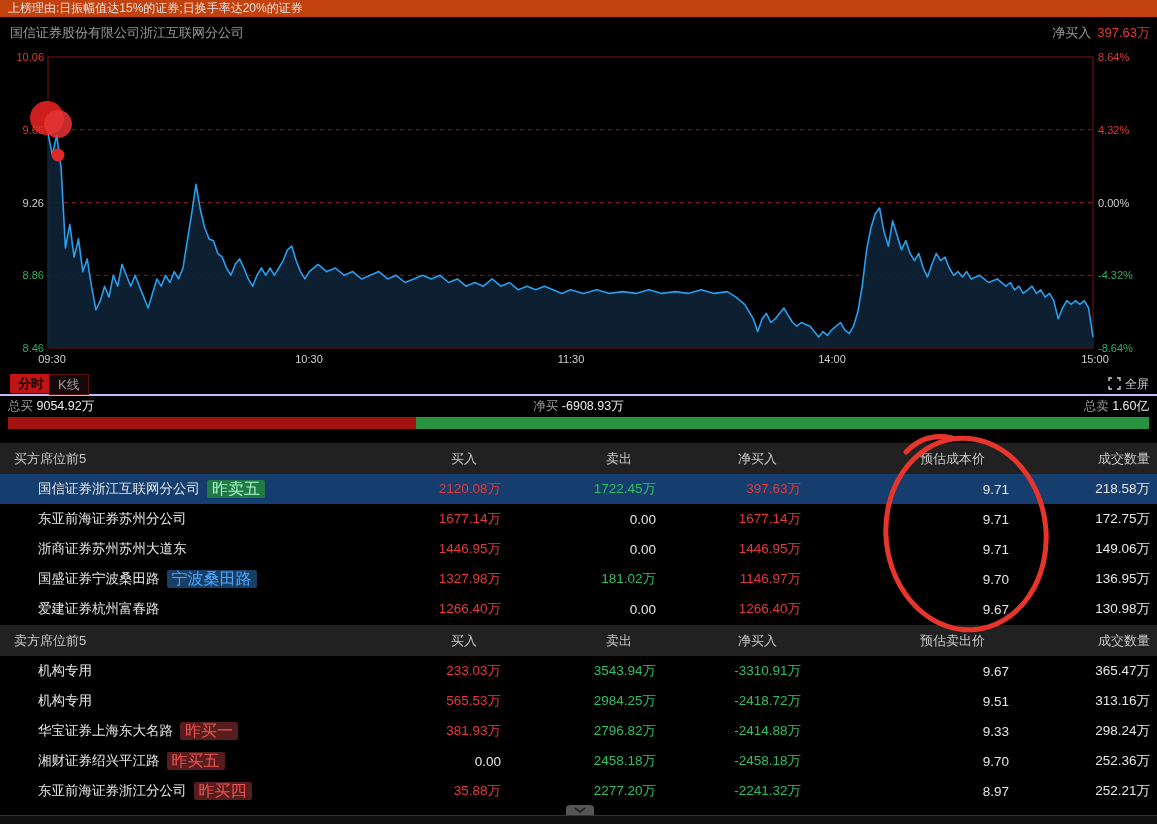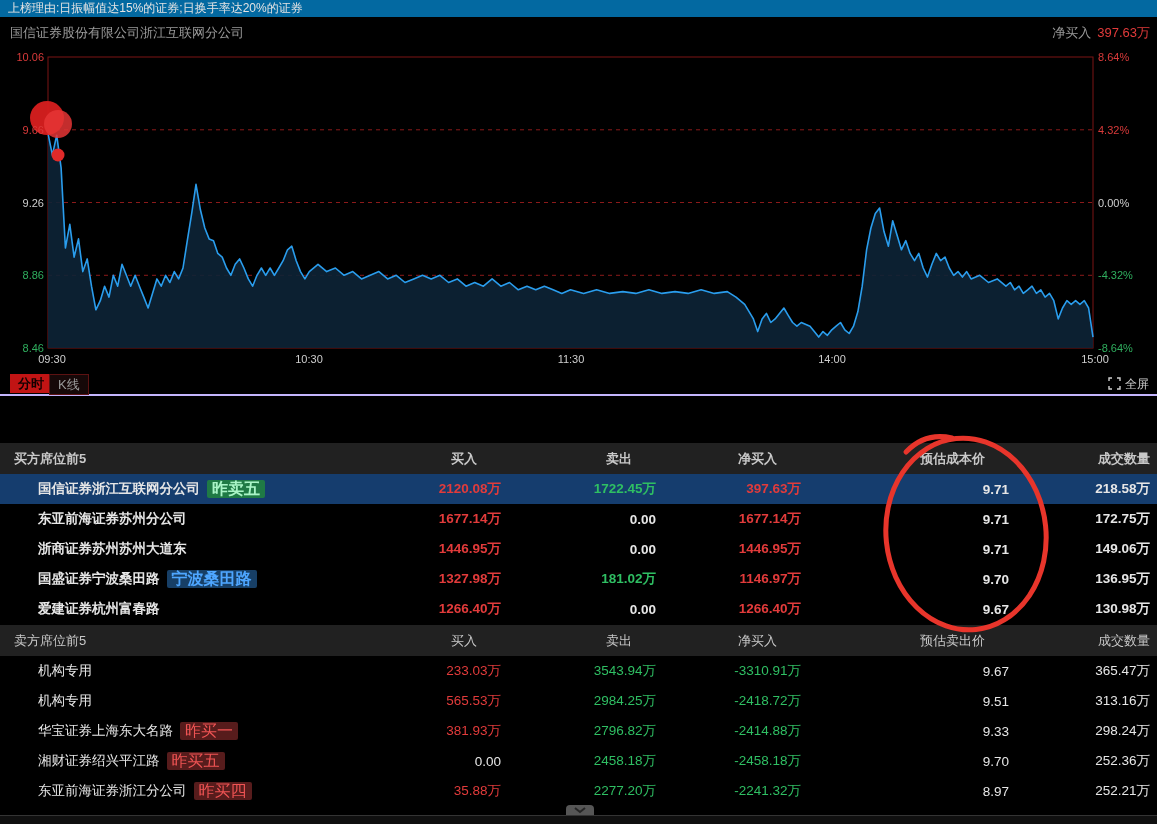--- a/index.html
+++ b/index.html
@@ -1,21 +1,21 @@
 <!DOCTYPE html>
 <html><head>
 <meta charset="utf-8">
 <style>
   html,body{margin:0;padding:0;background:#000;width:1157px;height:824px;overflow:hidden;
     font-family:"Liberation Sans","DejaVu Sans",sans-serif;-webkit-font-smoothing:antialiased;}
   .abs{position:absolute;}
   #app{position:relative;width:1157px;height:824px;background:#000;}
 
   
-  #reason-bar{left:0;top:0;width:100%;height:17px;background:#0369a1;color:#e3e3e3;
+  #reason-bar{left:0;top:0;width:100%;height:17px;background:#c2410c;color:#e3e3e3;
     font-size:12px;line-height:17px;padding-left:8px;box-sizing:border-box;}
   #title-bar{left:0;top:17px;width:100%;height:31px;line-height:31px;font-size:13px;color:#9a9a9a;}
   #title-bar .company{position:absolute;left:10px;top:0;}
   #title-bar .netbuy{position:absolute;right:7px;top:0;}
   #title-bar .netbuy .lbl{color:#9a9a9a;margin-right:6px;}
   #title-bar .netbuy .val{color:#e23b3b;}
 
   
   #chart{left:0;top:48px;width:1157px;height:324px;}
   #chart svg{position:absolute;left:0;top:0;}
@@ -37,21 +37,21 @@
   #flow .row{position:absolute;left:0;top:2px;width:100%;height:15px;font-size:12.5px;line-height:15px;}
   #flow .lbl{color:#9a9a9a;} #flow .val{color:#eaeaea;}
   #flow .tb{position:absolute;left:8px;} #flow .nb{position:absolute;left:50%;transform:translateX(-50%);}
   #flow .ts{position:absolute;right:8px;}
   #flow-bar{position:absolute;left:8px;top:20px;width:1141px;height:12px;display:flex;}
   #flow-bar .red{background:#a31111;height:100%;}
   #flow-bar .green{background:#27923f;height:100%;flex:1;}
 
   
   .seat-table{left:0;width:1157px;}
-  #buy-table{top:443px;font-weight:bold;} #sell-table{top:625px;}
+  #buy-table{top:443px;} #sell-table{top:625px;}
   .t-head,.t-row{display:grid;grid-template-columns:345px 132px 155px 145px 208px 1fr;align-items:center;}
   .t-head{height:31px;background:#212121;color:#c8c8c8;font-size:13px;}
   .t-row{height:30px;font-size:13.5px;color:#e6e6e6;cursor:pointer;padding-left:24px;}
   .t-row.hl{background:#153d6e;}
   .cell{text-align:right;white-space:nowrap;}
   .cell.name{text-align:left;padding-left:14px;display:flex;align-items:center;gap:7px;}
   .cell.last{padding-right:7px;}
   .t-head .cell.name{padding-left:14px;}
   .v-red{color:#e23b3b;} .v-green{color:#2fbf63;} .v-white{color:#e6e6e6;}
   .badge{font-size:16px;line-height:16px;padding:1px 5px;border-radius:2px;}
@@ -125,20 +125,31 @@
   </div>
 
   <div id="tabs-row" class="abs">
     <div id="tab-fenshi" class="tab">分时</div>
     <div id="tab-kline" class="tab">K线</div>
     <div id="fullscreen-btn"><svg width="13" height="13" viewBox="0 0 13 13">
           <path d="M1 4V1h3M9 1h3v3M12 9v3H9M4 12H1V9" fill="none" stroke="#cfcfcf" stroke-width="1.4"></path>
         </svg><span>全屏</span></div>
   </div>
 
+  <div id="flow" class="abs">
+    <div class="row">
+      <span class="tb"><span class="lbl">总买</span> <span class="val">9054.92万</span></span>
+      <span class="nb"><span class="lbl">净买</span> <span class="val">-6908.93万</span></span>
+      <span class="ts"><span class="lbl">总卖</span> <span class="val">1.60亿</span></span>
+    </div>
+    <div id="flow-bar">
+      <div class="red" id="flow-bar-red" style="width: 35.8%;"></div>
+      <div class="green"></div>
+    </div>
+  </div>
 
   <div id="buy-table" class="abs seat-table">
       <div class="t-head">
         <div class="cell name">买方席位前5</div>
         <div class="cell">买入</div>
         <div class="cell">卖出</div>
         <div class="cell">净买入</div>
         <div class="cell">预估成本价</div>
         <div class="cell last">成交数量</div>
       </div>

